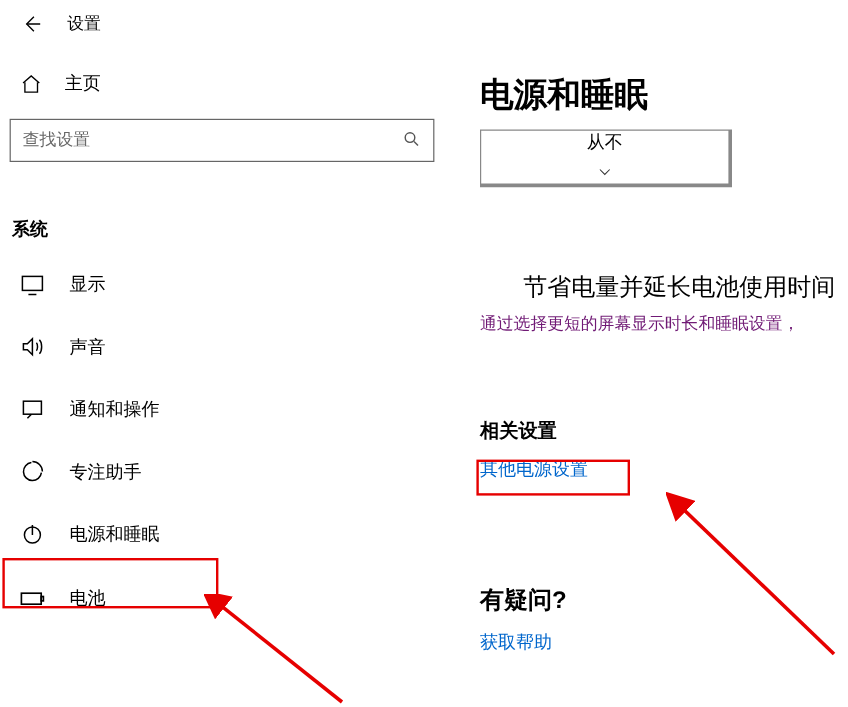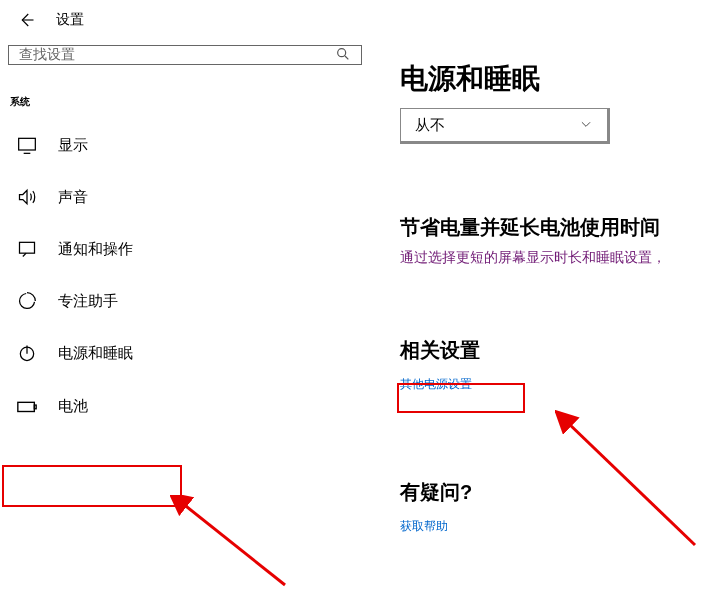--- a/index.html
+++ b/index.html
@@ -33,32 +33,32 @@
   }
   .settings-title { font-size: 14px; }
   .home-row {
     display: flex; align-items: center;
     padding: 25px 10px 10px 16px;
   }
   .home-icon { width: 20px; margin-right: 18px; display:flex; align-items:center; justify-content:center;}
   .home-label { font-size: 15px; }
 
   .search-box {
-    margin: 10px 8px 0 8px;
+    margin: 10px 8px 17px 8px;
     border: 1.5px solid #666;
-    height: 20px;
+    height: 36px;
     display: flex; align-items: center;
     padding: 0 10px;
     justify-content: space-between;
   }
   .search-placeholder { color: #666; font-size: 14px; }
   .search-icon { color: #444; }
 
   .section-title {
-    font-size: 10px;
+    font-size: 15px;
     font-weight: bold;
     padding: 30px 10px 10px 10px;
   }
 
   .nav-item {
     display: flex; align-items: center;
     padding: 16px 10px 16px 16px;
     cursor: pointer;
     position: relative;
   }
@@ -78,49 +78,51 @@
     padding: 60px 0 0 30px;
     position: relative;
   }
   .main-title {
     font-size: 28px;
     font-weight: 600;
     margin-bottom: 10px;
   }
   .dropdown {
     width: 210px;
-    height: 36px;
+    height: 48px;
     border: 1px solid #888;
     border-right: 3px solid #888;
     border-bottom: 3px solid #888;
     display: flex; align-items: center; justify-content: space-between;
     padding: 0 14px;
     font-size: 15px;
     cursor: pointer;
+    flex-direction: column;
   }
   .chevron { font-size: 14px; color: #333; }
 
   .sub-heading {
     font-size: 20px;
-    font-weight: 700;
+    font-weight: 400;
     margin-top: 70px;
+    margin-left: 36px;
   }
   .sub-desc {
     font-size: 14px;
     color: #701a75;
     margin-top: 8px;
   }
   .related-heading {
-    font-size: 20px;
+    font-size: 16px;
     font-weight: 600;
     margin-top: 70px;
   }
   .link {
     color: #0066cc;
-    font-size: 12px;
+    font-size: 15px;
     margin-top: 12px;
     cursor: pointer;
     display: inline-block;
   }
   .question-heading {
     font-size: 20px;
     font-weight: 600;
     margin-top: 86px;
   }
 
@@ -138,20 +140,29 @@
     <div class="header-row">
       <div class="back-btn">
         <svg width="18" height="18" viewBox="0 0 24 24" fill="none" stroke="#000" stroke-width="1.5">
           <path d="M15 4 L7 12 L15 20"></path>
           <path d="M7 12 L22 12"></path>
         </svg>
       </div>
       <div class="settings-title">设置</div>
     </div>
 
+    <div class="home-row">
+      <div class="home-icon">
+        <svg width="18" height="18" viewBox="0 0 24 24" fill="none" stroke="#000" stroke-width="1.5">
+          <path d="M3 11 L12 3 L21 11"></path>
+          <path d="M5 10 V21 H19 V10"></path>
+        </svg>
+      </div>
+      <div class="home-label nav-label">主页</div>
+    </div>
 
     <div class="search-box">
       <span class="search-placeholder">查找设置</span>
       <span class="search-icon">
         <svg width="16" height="16" viewBox="0 0 24 24" fill="none" stroke="#555" stroke-width="1.8">
           <circle cx="10" cy="10" r="6"></circle>
           <path d="M20 20 L15 15"></path>
         </svg>
       </span>
     </div>

